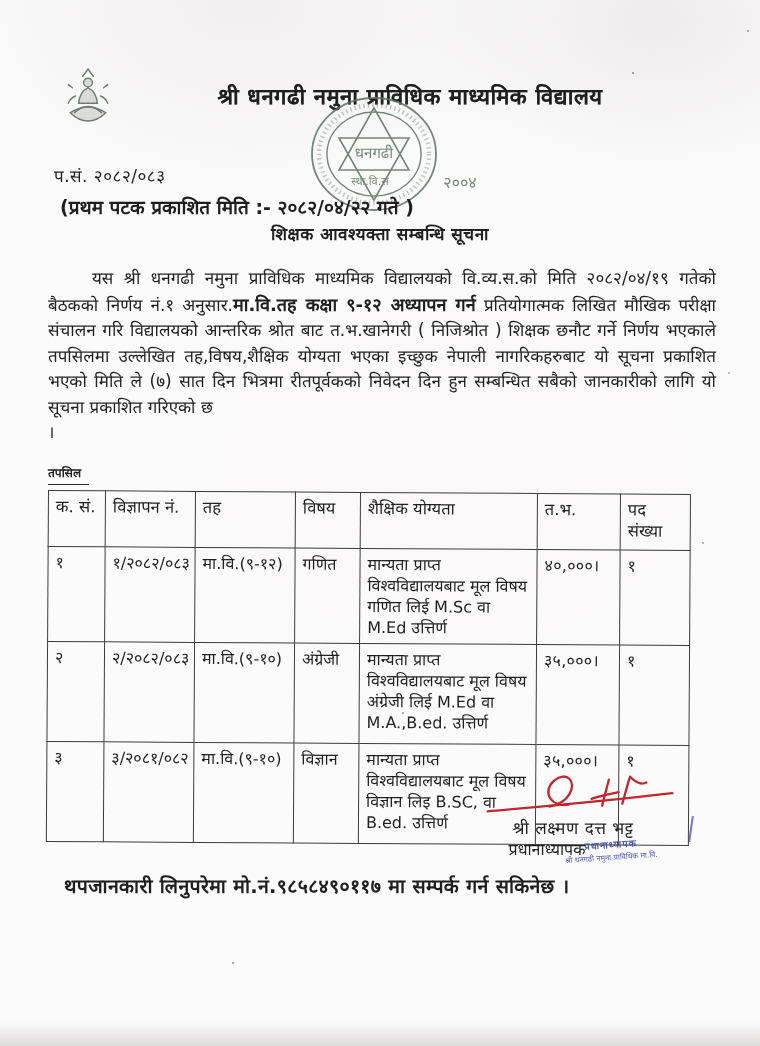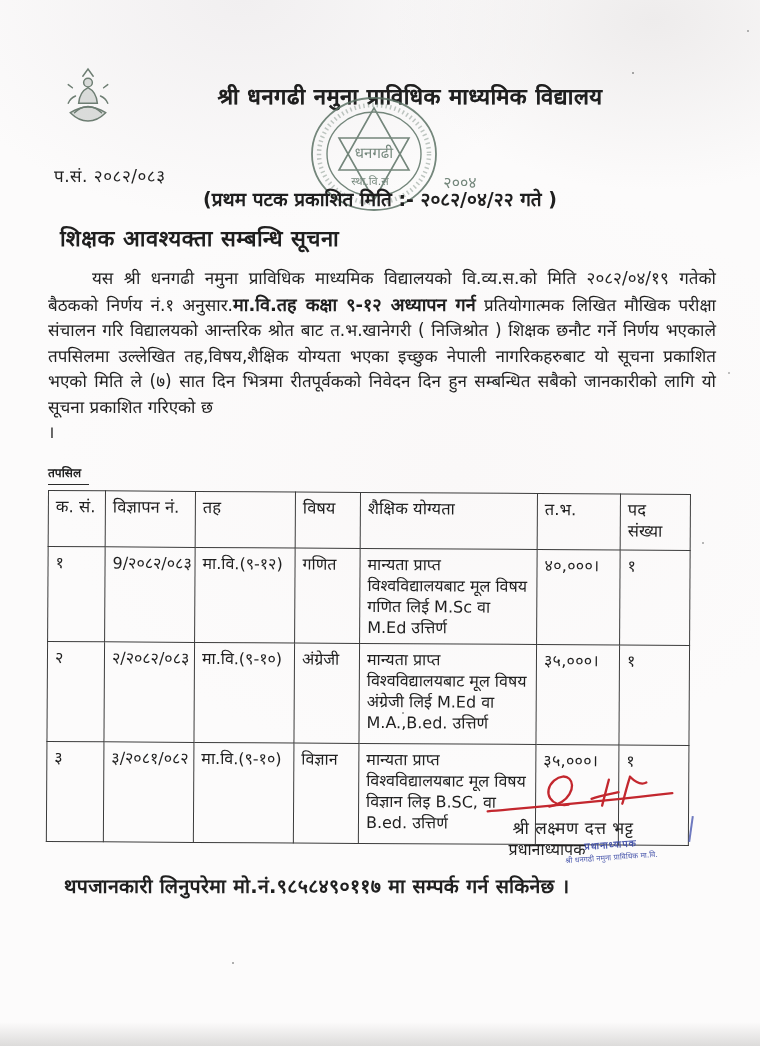--- a/index.html
+++ b/index.html
@@ -27,26 +27,26 @@
   .emblem{position:absolute;left:62px;top:66px;width:52px;height:58px;}
   .school-name{
     position:absolute;left:140px;top:80px;width:540px;
     font-size:22px;font-weight:bold;text-align:center;letter-spacing:0.5px;
     text-shadow:0 0 0.5px rgba(20,20,20,0.55);
   }
   .ref-no{position:absolute;left:54px;top:132px;font-size:17px;letter-spacing:0.5px;margin-top:32px;}
   .seal{position:absolute;left:292px;top:92px;width:196px;height:130px;opacity:0.85;}
   .seal text{fill:#5d7366;font-family:"DejaVu Sans", sans-serif;}
   .published-line{
-    position:absolute;left:60px;top:186px;width:640px;text-align:center;
+    position:absolute;left:60px;top:194px;width:640px;
     font-size:19px;font-weight:bold;
   }
   .notice-title{
-    position:absolute;left:60px;top:222px;width:640px;
-    font-size:22px;font-weight:bold;letter-spacing:0.5px;
+    position:absolute;left:60px;top:222px;width:640px;text-align:center;
+    font-size:17px;font-weight:bold;letter-spacing:0.5px;
   }
   
   .column{position:absolute;left:48px;top:266px;width:668px;}
   .body-par{font-size:17px;line-height:25.5px;text-align:justify;text-indent:44px;}
   .body-bold{font-weight:bold;font-size:18px;}
   .danda-line{font-size:17px;line-height:22px;margin-top:1px;}
   .tapasil{display:inline-block;font-size:12px;font-weight:bold;line-height:22px;
     margin-top:19px;margin-bottom:5px;border-bottom:1.6px solid #2a2a2a;padding-right:8px;}
   table.notice{border-collapse:collapse;table-layout:fixed;width:642px;
     transform:rotate(0.35deg);transform-origin:top left;}
@@ -142,21 +142,21 @@
         <th>क. सं.</th>
         <th>विज्ञापन नं.</th>
         <th>तह</th>
         <th>विषय</th>
         <th>शैक्षिक योग्यता</th>
         <th class="th-tab">त.भ.</th>
         <th>पद संख्या</th>
       </tr>
       <tr style="height:68px">
         <td>१</td>
-        <td>9/२०८२/०८३</td>
+        <td>१/२०८२/०८३</td>
         <td>मा.वि.(९-१२)</td>
         <td>गणित</td>
         <td class="qual-cell">मान्यता प्राप्त विश्वविद्यालयबाट मूल विषय गणित लिई M.Sc वा M.Ed उत्तिर्ण</td>
         <td class="amt-cell">४०,०००।</td>
         <td>१</td>
       </tr>
       <tr style="height:100px">
         <td>२</td>
         <td>२/२०८२/०८३</td>
         <td>मा.वि.(९-१०)</td>

